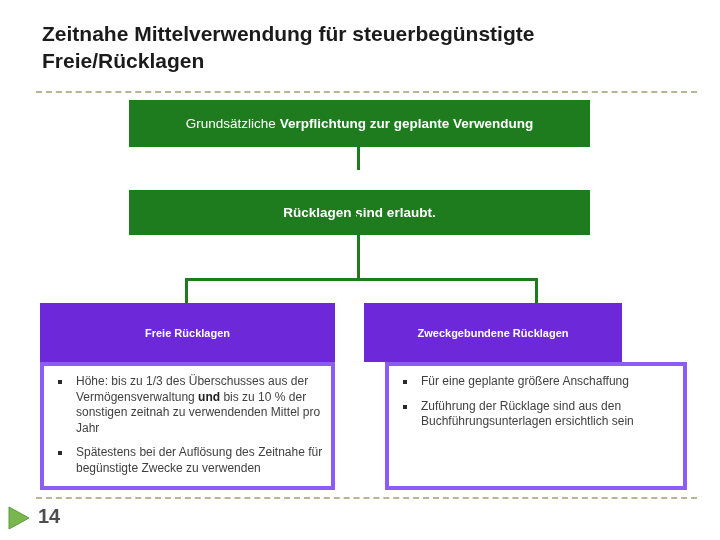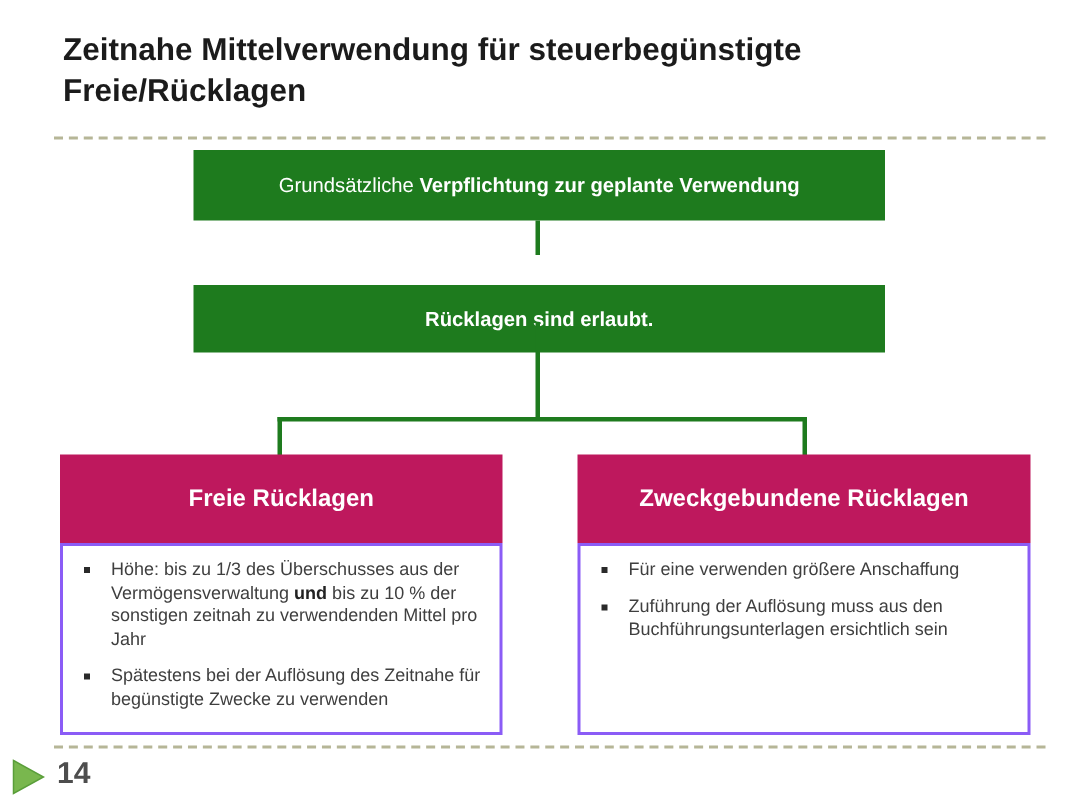--- a/index.html
+++ b/index.html
@@ -25,28 +25,28 @@
   .gbox .bold { font-weight:700; }
   .flow-top { left:129px; top:100px; width:461px; height:47px; }
   .flow-mid { left:129px; top:170px; width:461px; height:45px; font-weight:700;margin-top:20px; }
   .conn { position:absolute; background:#1e7b1e; }
   .conn-v1 { left:357px; top:147px; width:3px; height:23px; }
   .conn-v2 { left:357px; top:215px; width:3px; height:64px; }
   .conn-h  { left:185px; top:278px; width:353px; height:3px; }
   .conn-dl { left:185px; top:278px; width:3px; height:26px; }
   .conn-dr { left:535px; top:278px; width:3px; height:26px; }
   .leaf-header {
-    position:absolute; background:#be185d; color:#ffffff;
+    position:absolute; background:#6d28d9; color:#ffffff;
     display:flex; align-items:center; justify-content:center;
-    font-size:16px; font-weight:700; text-align:center;
+    font-size:11px; font-weight:700; text-align:center;
   }
   .leaf-header.left  { left:40px;  top:303px; width:295px; height:59px; }
-  .leaf-header.right { left:385px; top:303px; width:302px; height:59px; }
+  .leaf-header.right { left:364px; top:303px; width:258px; height:59px; }
   .leaf-body {
-    position:absolute; background:#ffffff; border:2px solid #8b5cf6;
+    position:absolute; background:#ffffff; border:4px solid #8b5cf6;
     box-sizing:border-box; padding:8px 4px 4px 10px;
     font-size:12px; line-height:15.5px; color:#3f3f3f;
   }
   .leaf-body.left  { left:40px;  top:362px; width:295px; height:128px; }
   .leaf-body.right { left:385px; top:362px; width:302px; height:128px; }
   .bullet-row { display:flex; margin-bottom:9px; }
   .sq {
     flex:0 0 auto; width:4px; height:4px; background:#2a2a2a;
     margin:6px 14px 0 4px;
   }
@@ -100,25 +100,25 @@
     </div>
   </div>
 
   <div class="leaf-header right">
     <span>Zweckgebundene Rücklagen</span>
   </div>
 
   <div class="leaf-body right">
     <div class="bullet-row">
       <span class="sq"></span>
-      <span class="bt"><span>Für eine verwenden größere Anschaffung</span><b></b><span></span></span>
+      <span class="bt"><span>Für eine geplante größere Anschaffung</span><b></b><span></span></span>
     </div>
     <div class="bullet-row">
       <span class="sq"></span>
-      <span class="bt"><span>Zuführung der Auflösung muss aus den Buchführungsunterlagen ersichtlich sein</span><b></b><span></span></span>
+      <span class="bt"><span>Zuführung der Rücklage sind aus den Buchführungsunterlagen ersichtlich sein</span><b></b><span></span></span>
     </div>
   </div>
 
   <div class="dashline dash-bottom"></div>
 
   <div class="footer-arrow">
     <svg width="22" height="24" viewBox="0 0 22 24">
       <polygon points="1,1 21,12 1,23" fill="#79b74e" stroke="#5a9e3a" stroke-width="1"></polygon>
     </svg>
   </div>

